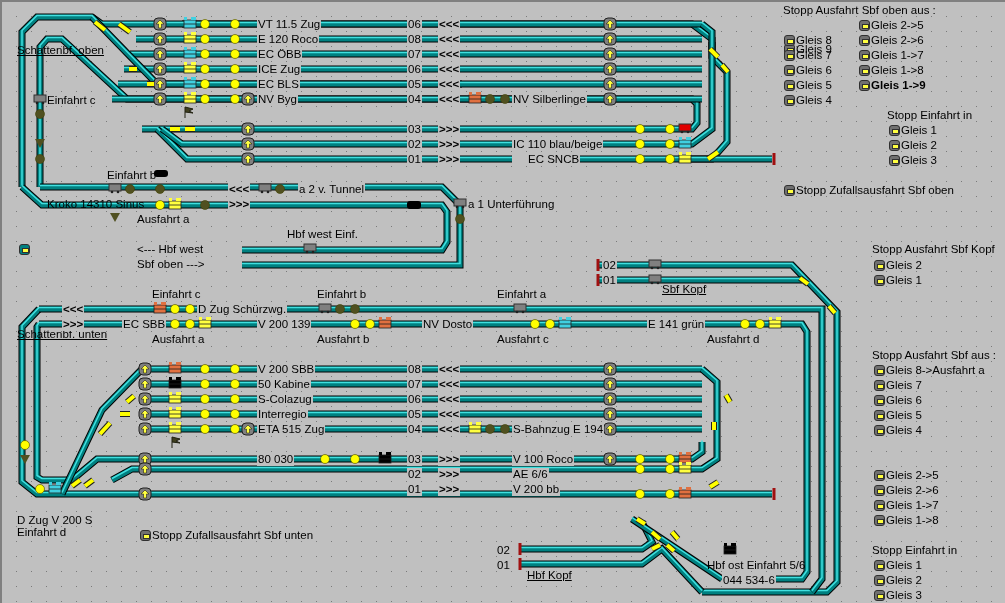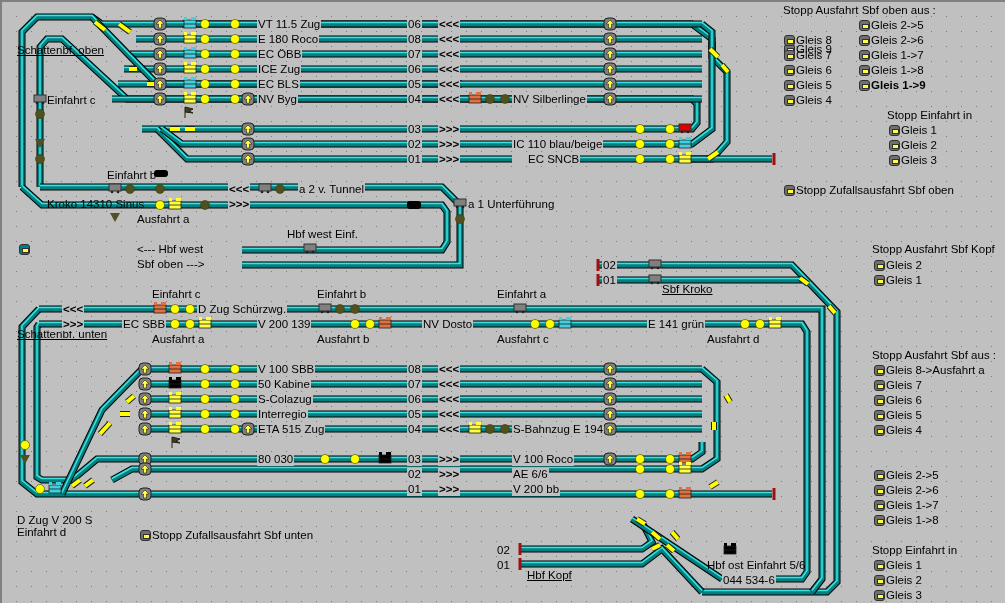--- a/index.html
+++ b/index.html
@@ -577,21 +577,21 @@
         <rect x="-6" y="-4" width="12" height="8" fill="#000" stroke="#202020" stroke-width="0.8"></rect>
         <rect x="-6" y="-7" width="3" height="3" fill="#000"></rect>
         <rect x="1" y="-7" width="5" height="3" fill="#000"></rect>
         <line x1="-6" y1="0" x2="6" y2="0" stroke="#202020" stroke-width="0.8"></line>
       </g>
     </svg>
 
 <div class="lbl title" style="left:15px;top:2px;">Schattenbf. oben</div>
 
 <div class="lbl bg" style="left:255px;top:16px;">VT 11.5 Zug</div>
-<div class="lbl bg" style="left:255px;top:31px;">E 180 Roco</div>
+<div class="lbl bg" style="left:255px;top:31px;">E 120 Roco</div>
 <div class="lbl bg" style="left:255px;top:46px;">EC ÖBB</div>
 <div class="lbl bg" style="left:255px;top:61px;">ICE Zug</div>
 <div class="lbl bg" style="left:255px;top:76px;">EC BLS</div>
 <div class="lbl bg" style="left:255px;top:91px;">NV Byg</div>
 <div class="lbl bg" style="left:510px;top:91px;">NV Silberlinge</div>
 <div class="lbl bg" style="left:510px;top:136px;">IC 110 blau/beige</div>
 <div class="lbl bg" style="left:510px;top:151px;padding-left:16px;">EC  SNCB</div>
 
 <div class="lbl bg" style="left:405px;top:16px;">06</div>
 <div class="lbl bg" style="left:405px;top:31px;">08</div>
@@ -685,21 +685,21 @@
     </div>
 <div class="btn" style="left:782px;top:182px;">
       <span class="ico"></span>
       <span>Stopp Zufallsausfahrt Sbf oben</span>
     </div>
 
 <div class="btn" style="left:17px;top:242px;">
       <span class="ico" style="background:#008080;"></span>
     </div>
 
-<div class="lbl title" style="left:660px;top:241px;">Sbf Kroko</div>
+<div class="lbl title" style="left:660px;top:241px;">Sbf Kopf</div>
 <div class="lbl bg" style="left:600px;top:257px;">02</div>
 <div class="lbl bg" style="left:600px;top:272px;">01</div>
 <div class="lbl" style="left:870px;top:241px;">Stopp Ausfahrt Sbf Kopf</div>
 <div class="btn" style="left:872px;top:257px;">
       <span class="ico"></span>
       <span>Gleis 2</span>
     </div>
 <div class="btn" style="left:872px;top:272px;">
       <span class="ico"></span>
       <span>Gleis 1</span>
@@ -714,21 +714,21 @@
 <div class="lbl bg" style="left:60px;top:316px;font-weight:bold;">&gt;&gt;&gt;</div>
 <div class="lbl bg" style="left:120px;top:316px;">EC SBB</div>
 <div class="lbl bg" style="left:255px;top:316px;">V 200 139</div>
 <div class="lbl bg" style="left:420px;top:316px;">NV Dosto</div>
 <div class="lbl bg" style="left:645px;top:316px;">E 141 grün</div>
 <div class="lbl" style="left:150px;top:331px;">Ausfahrt a</div>
 <div class="lbl" style="left:315px;top:331px;">Ausfahrt b</div>
 <div class="lbl" style="left:495px;top:331px;">Ausfahrt c</div>
 <div class="lbl" style="left:705px;top:331px;">Ausfahrt d</div>
 
-<div class="lbl bg" style="left:255px;top:361px;">V 100  SBB</div>
+<div class="lbl bg" style="left:255px;top:361px;">V 200  SBB</div>
 <div class="lbl bg" style="left:255px;top:376px;">50 Kabine</div>
 <div class="lbl bg" style="left:255px;top:391px;">S-Colazug</div>
 <div class="lbl bg" style="left:255px;top:406px;">Interregio</div>
 <div class="lbl bg" style="left:255px;top:421px;">ETA 515 Zug</div>
 <div class="lbl bg" style="left:510px;top:421px;">S-Bahnzug E 194</div>
 <div class="lbl bg" style="left:255px;top:451px;">80 030</div>
 <div class="lbl bg" style="left:510px;top:451px;">V 100 Roco</div>
 <div class="lbl bg" style="left:510px;top:466px;">AE 6/6</div>
 <div class="lbl bg" style="left:510px;top:481px;">V 200 bb</div>
 

